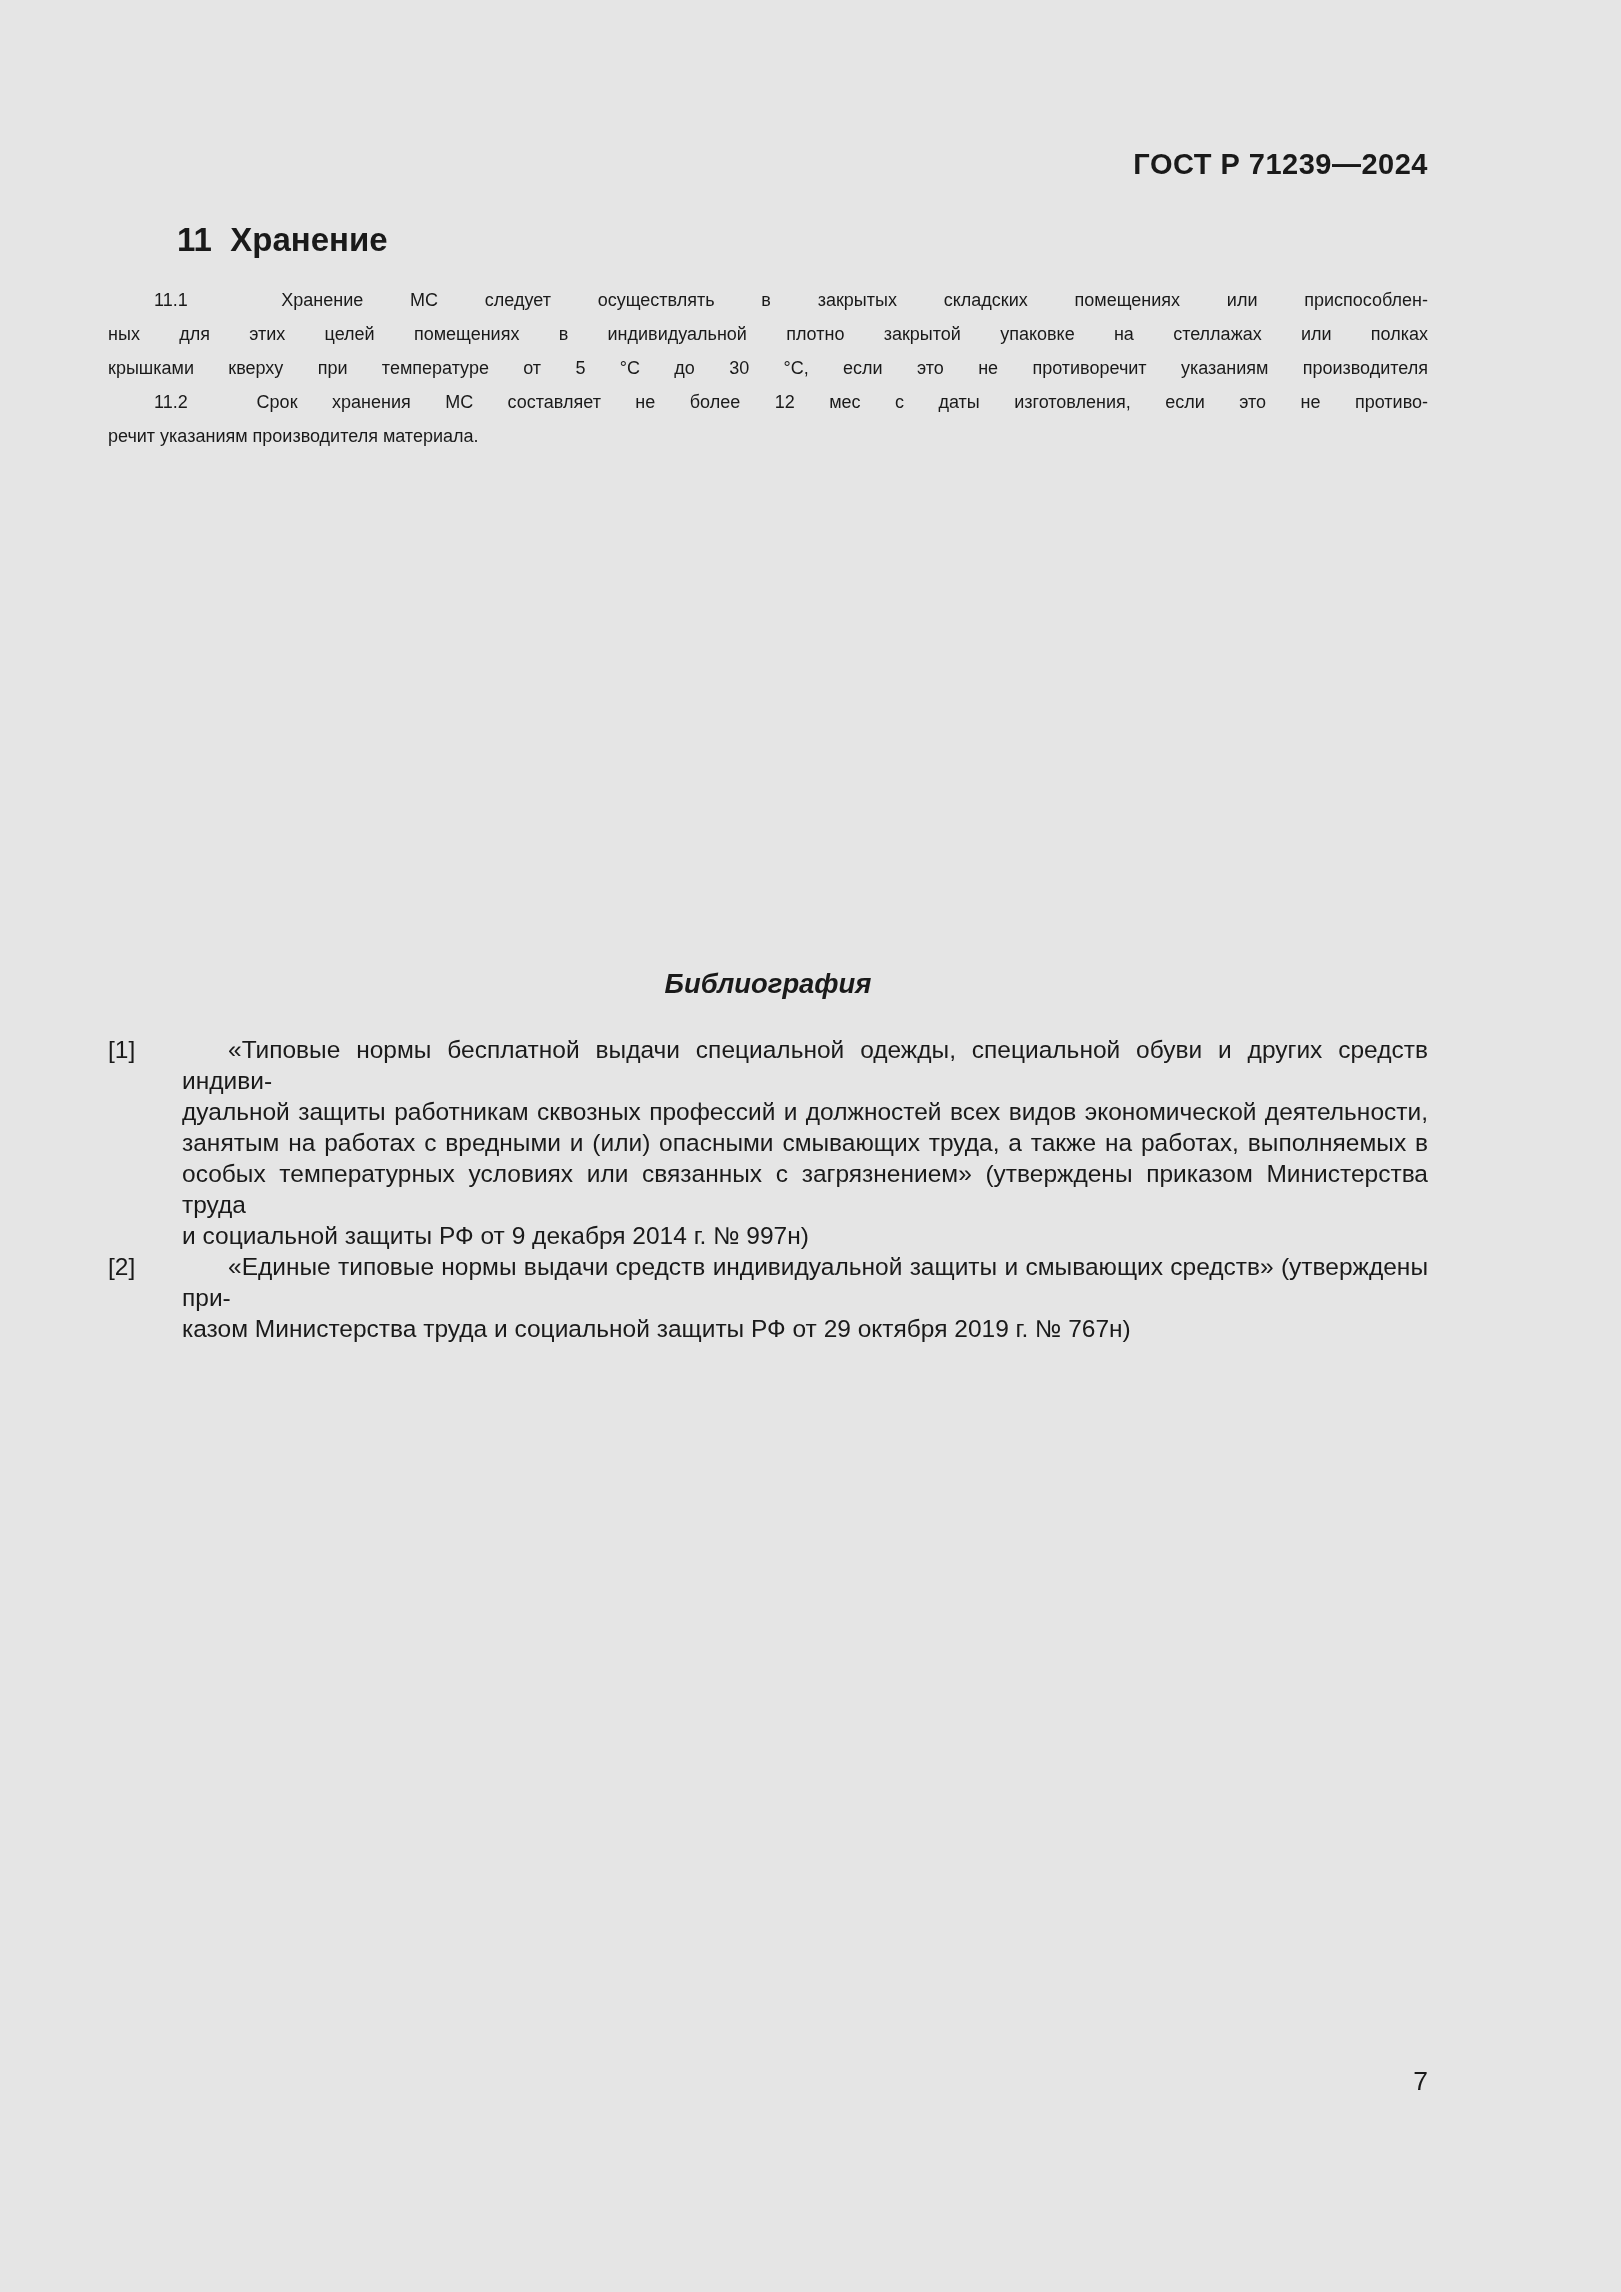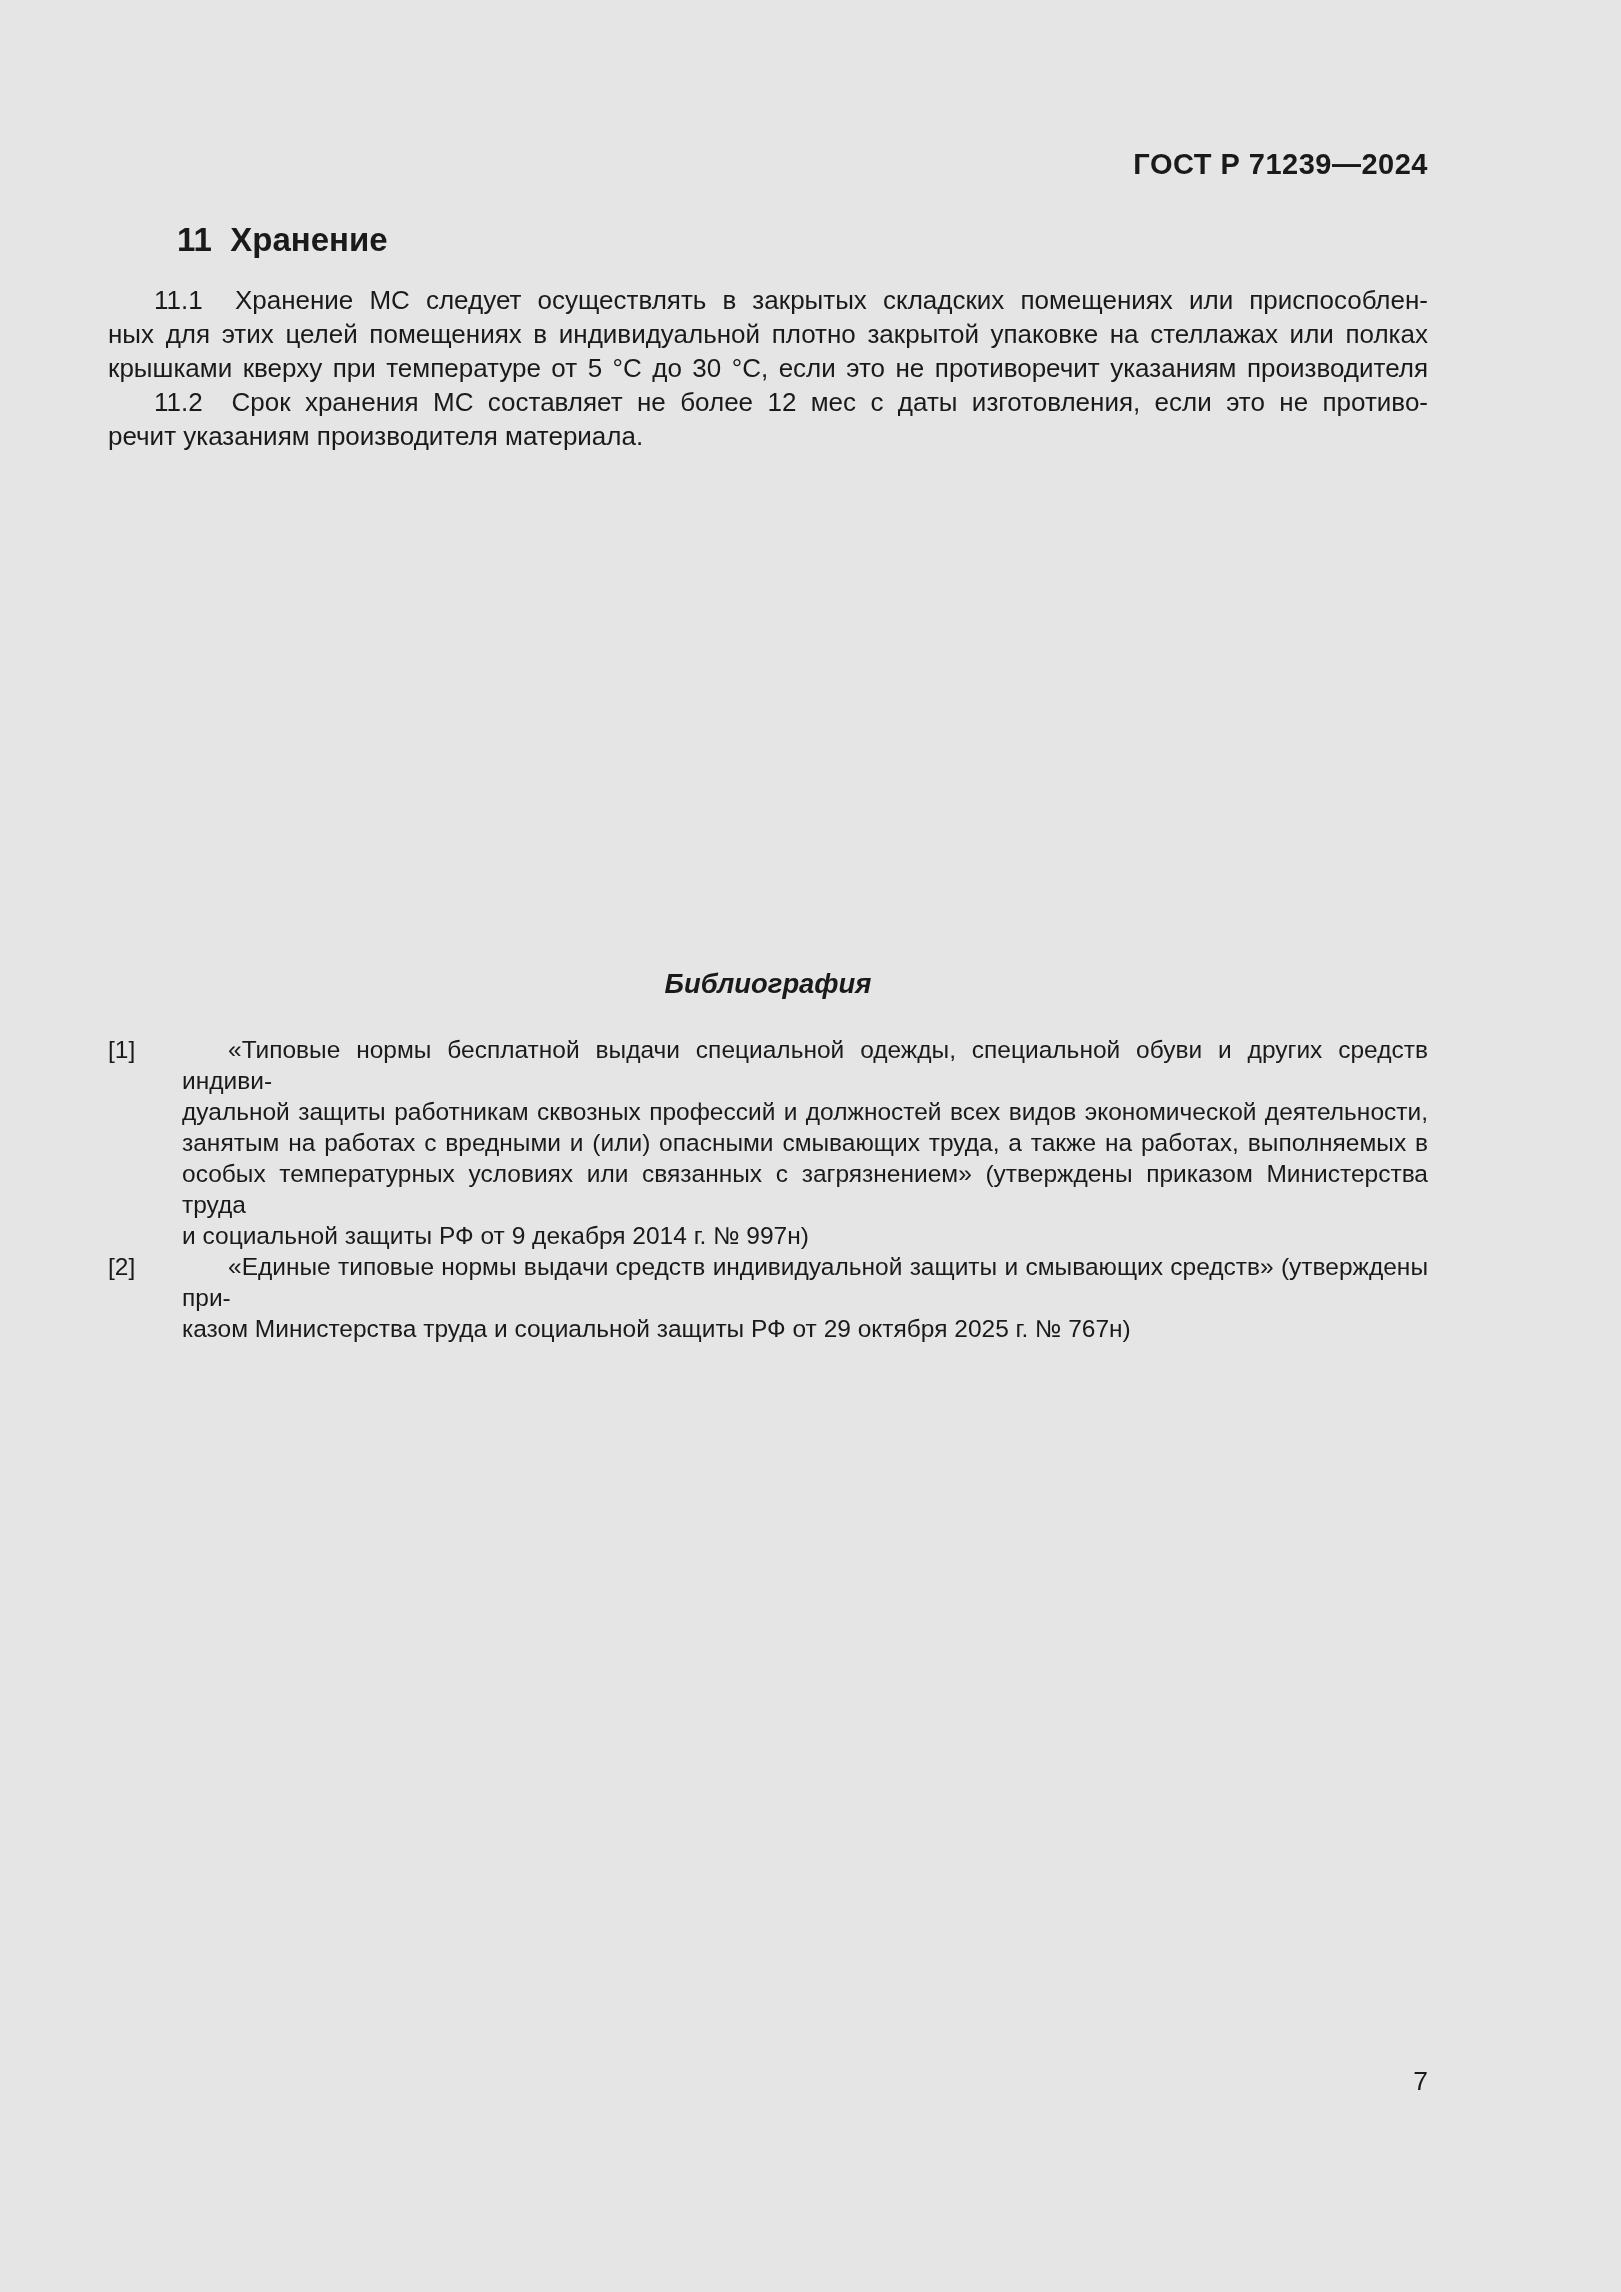--- a/index.html
+++ b/index.html
@@ -30,21 +30,21 @@
   }
   .section-title {
     margin: 41px 193px 0 108px;
     padding-left: 69px;
     font-weight: bold;
     font-size: 33px;
     line-height: 35px;
   }
   .body-text {
     margin: 25.5px 193px 0 108px;
-    font-size: 26px;
+    font-size: 18px;
     line-height: 34px;
   }
   .para-line {
     text-align: justify;
     text-align-last: justify;
   }
   .para-line.first {
     text-indent: 46px;
   }
   .para-line.last {
@@ -114,21 +114,21 @@
           <div class="para-line">дуальной защиты работникам сквозных профессий и должностей всех видов экономической деятельности,</div>
           <div class="para-line">занятым на работах с вредными и (или) опасными смывающих труда, а также на работах, выполняемых в</div>
           <div class="para-line">особых температурных условиях или связанных с загрязнением» (утверждены приказом Министерства труда</div>
           <div class="para-line last">и социальной защиты РФ от 9 декабря 2014 г. № 997н)</div>
         </div>
       </div>
       <div class="biblio-entry">
         <div class="biblio-marker">[2]</div>
         <div class="biblio-lines">
           <div class="para-line first">«Единые типовые нормы выдачи средств индивидуальной защиты и смывающих средств» (утверждены при-</div>
-          <div class="para-line last">казом Министерства труда и социальной защиты РФ от 29 октября 2025 г. № 767н)</div>
+          <div class="para-line last">казом Министерства труда и социальной защиты РФ от 29 октября 2019 г. № 767н)</div>
         </div>
       </div>
     </div>
 
   <div class="page-number">7</div>
 
 </div>
 
 
 </body></html>

